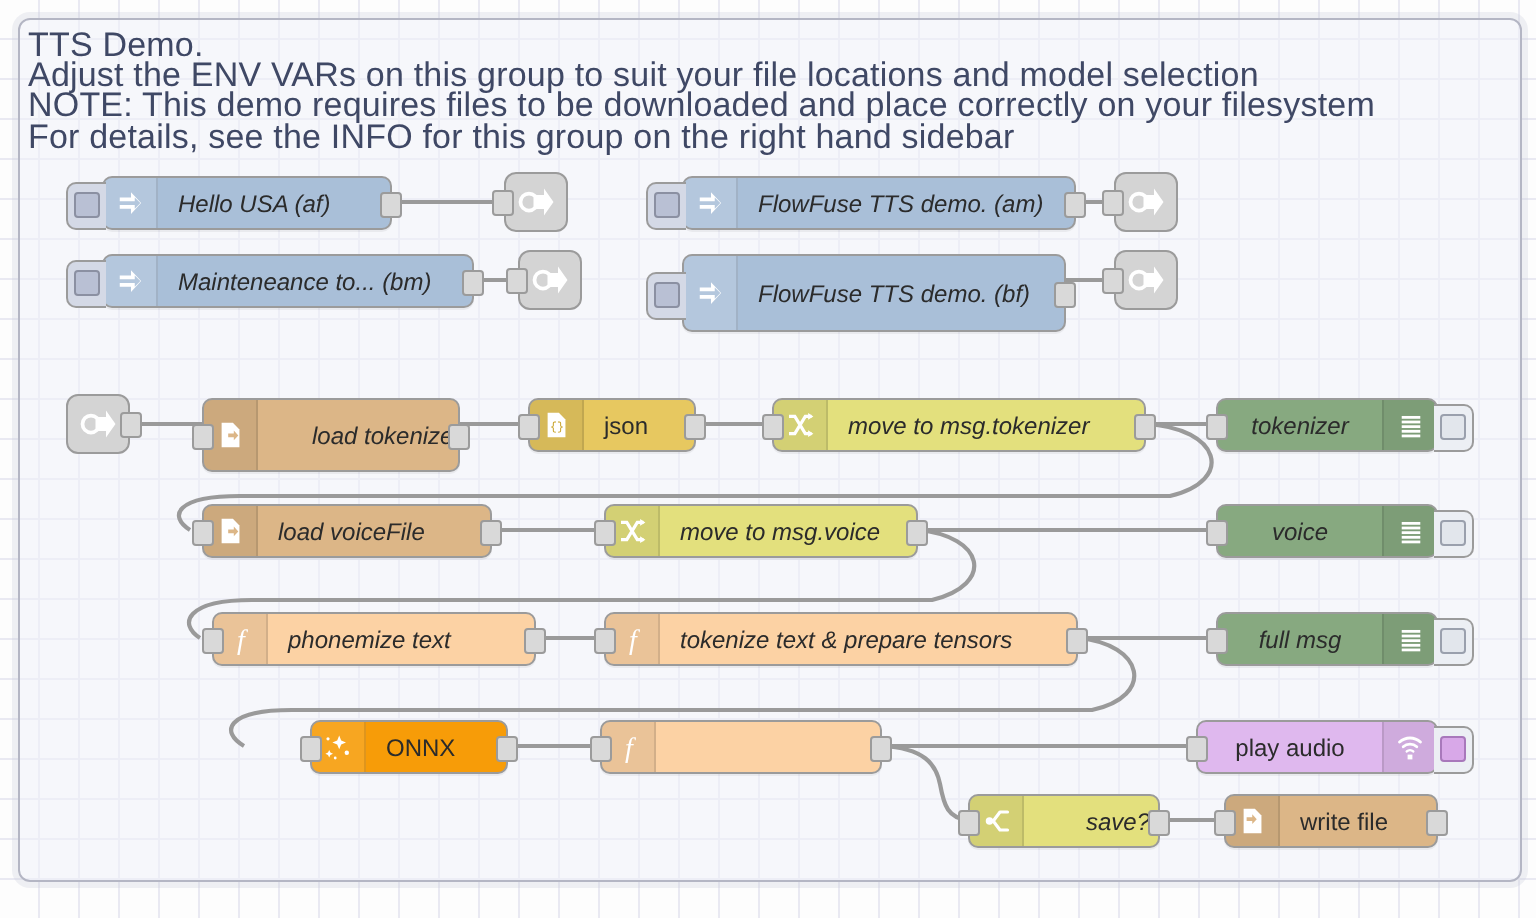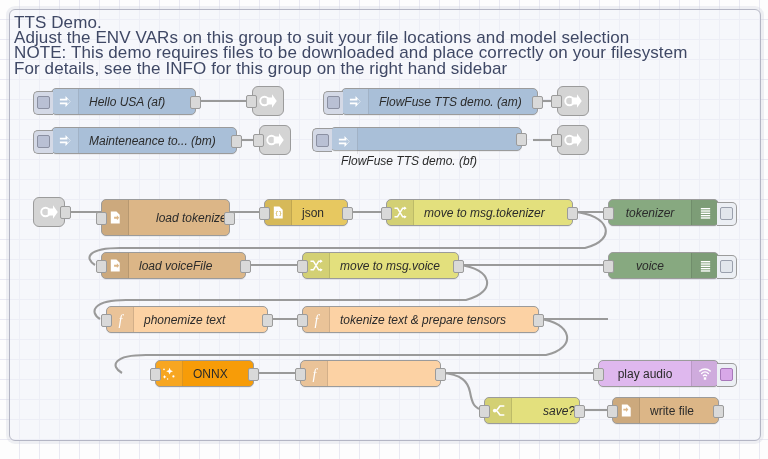--- a/index.html
+++ b/index.html
@@ -219,21 +219,21 @@
       </div>
     <div class="icon-box">
       <svg width="15" height="15" viewBox="0 0 16 16">
           <path d="M2 5h6V2.2l5.4 5.8L8 13.8V11H2V9h8v2l3-3-3-3v2H2z" fill="#fff"></path>
         </svg>
     </div>
     <div class="label">FlowFuse TTS demo. (am)</div>
     <div class="port out"></div>
   </div>
 
-  <div class="node c-inject" style="left:330px;top:127px;width:192px;height:24px;flex-direction:column;">
+  <div class="node c-inject" style="left:341px;top:127px;width:192px;height:39px;">
     <div class="inject-btn">
         <i></i>
       </div>
     <div class="icon-box">
       <svg width="15" height="15" viewBox="0 0 16 16">
           <path d="M2 5h6V2.2l5.4 5.8L8 13.8V11H2V9h8v2l3-3-3-3v2H2z" fill="#fff"></path>
         </svg>
     </div>
     <div class="label">FlowFuse TTS demo. (bf)</div>
     <div class="port out"></div>
@@ -387,20 +387,36 @@
     <div class="port in"></div>
     <div class="icon-box">
       <svg width="15" height="16" viewBox="0 0 16 16">
         <text x="8" y="13" font-size="15" text-anchor="middle" fill="#fff" font-style="italic" font-family="Liberation Serif, serif">f</text>
       </svg>
     </div>
     <div class="label">tokenize text &amp; prepare tensors</div>
     <div class="port out"></div>
   </div>
 
+  <div class="node c-debug" style="left:608px;top:306px;width:111px;height:27px;">
+    <div class="port in"></div>
+    <div class="label center">full msg</div>
+    <div class="icon-box right">
+      <svg width="13" height="14" viewBox="0 0 14 14">
+        <rect x="2" y="1.6" width="10" height="1.5" fill="#fff"></rect>
+        <rect x="2" y="4.1" width="10" height="1.5" fill="#fff"></rect>
+        <rect x="2" y="6.6" width="10" height="1.5" fill="#fff"></rect>
+        <rect x="2" y="9.1" width="10" height="1.5" fill="#fff"></rect>
+        <rect x="2" y="11.6" width="10" height="1.5" fill="#fff"></rect>
+      </svg>
+    </div>
+    <div class="dbg-btn">
+        <i></i>
+      </div>
+  </div>
 
   <div class="node c-onnx" style="left:155px;top:360px;width:99px;height:27px;">
     <div class="port in"></div>
     <div class="icon-box">
       <svg width="16" height="16" viewBox="0 0 16 16">
         <path d="M8.6 1.8l1.0 2.4 2.4 1.0-2.4 1.0-1.0 2.4-1.0-2.4-2.4-1.0 2.4-1.0z" fill="#fff"></path>
         <path d="M3.6 9.0l.6 1.3 1.3.6-1.3.6-.6 1.3-.6-1.3-1.3-.6 1.3-.6z" fill="#fff"></path>
         <circle cx="12.4" cy="10.4" r="1.1" fill="#fff"></circle>
         <circle cx="3.0" cy="3.4" r="0.8" fill="#fff"></circle>
         <circle cx="6.6" cy="13.0" r="0.7" fill="#fff"></circle>

